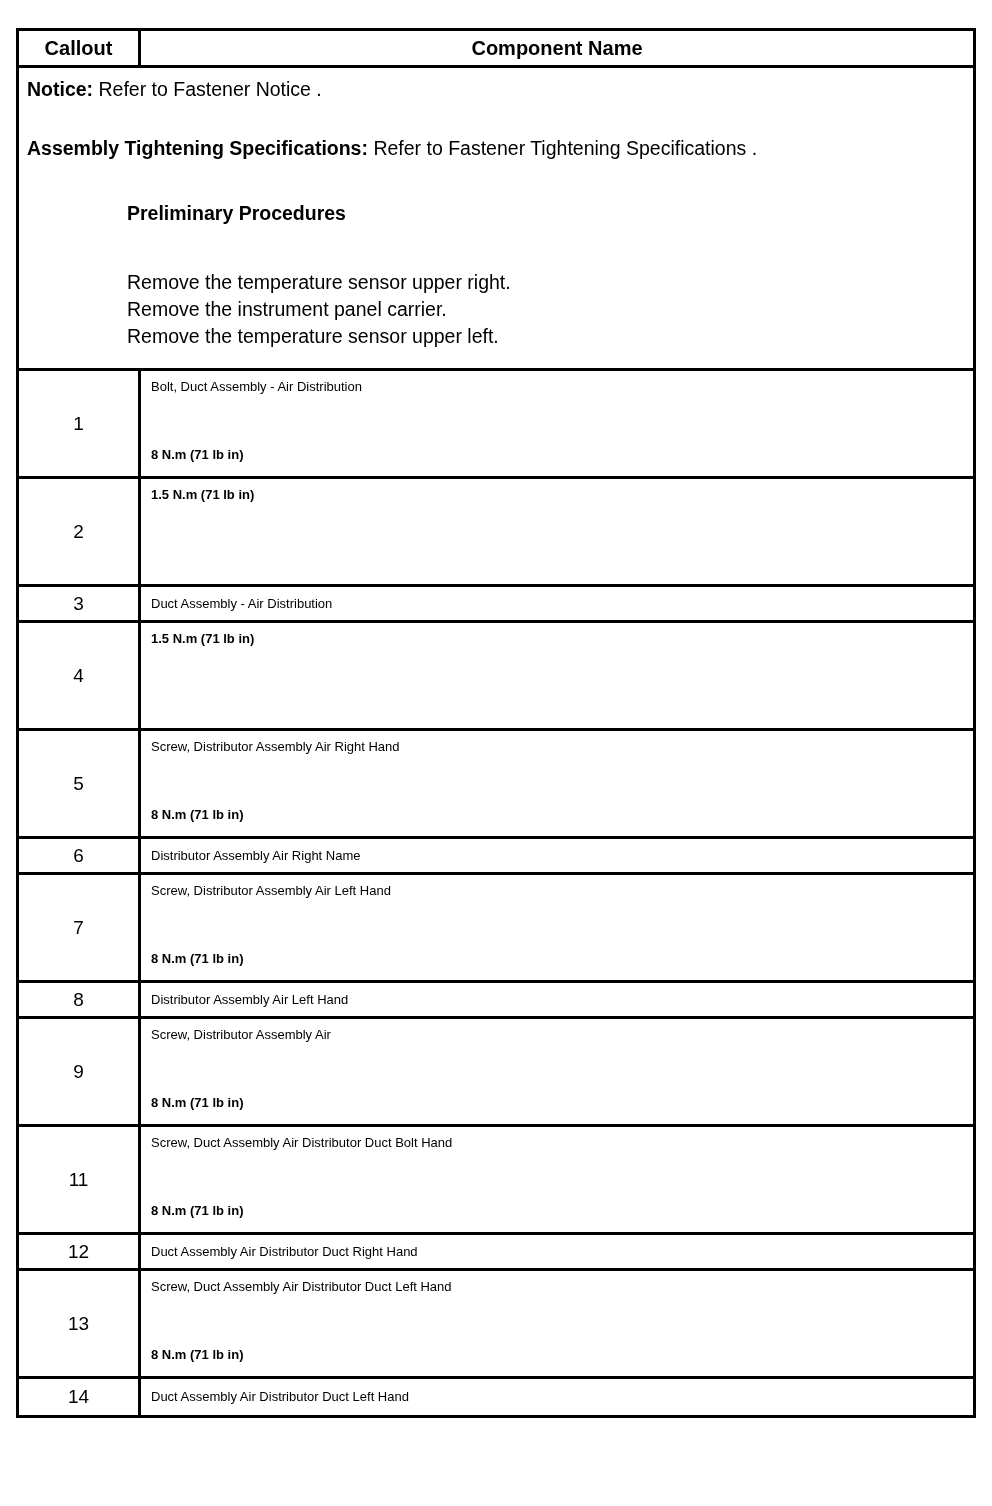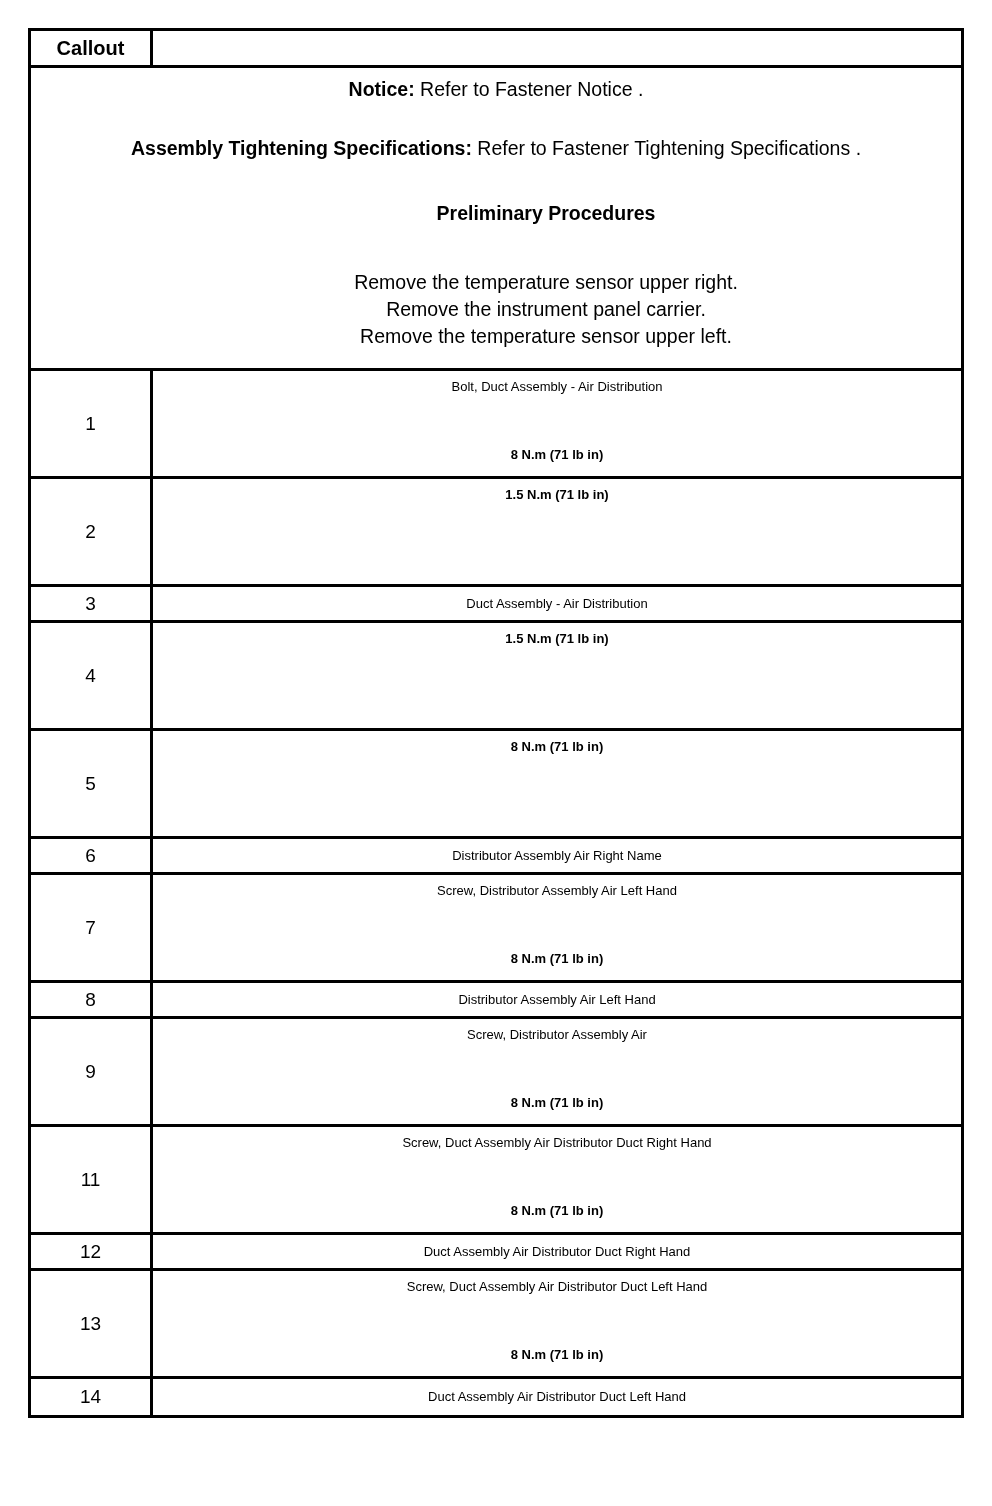--- a/index.html
+++ b/index.html
@@ -6,36 +6,36 @@
     margin: 0;
     padding: 0;
     background: #ffffff;
     font-family: "Liberation Sans", sans-serif;
     color: #000000;
   }
   .page {
     width: 992px;
     min-height: 1506px;
     box-sizing: border-box;
-    padding: 28px 28px;
+    padding: 28px 16px;
     background: #ffffff;
     border-radius: 14px;
   }
   .doc-table {
     border: 3px solid #000000;
     width: 100%;
     box-sizing: border-box;
   }
   .t-row {
     display: flex;
     border-bottom: 3px solid #000000;
     box-sizing: border-box;
   }
   .t-row:last-child { border-bottom: none; }
-  .cell { box-sizing: border-box; text-align: center; }
+  .cell { box-sizing: border-box; }
   .callout {
     width: 122px;
     flex: 0 0 122px;
     border-right: 3px solid #000000;
     display: flex;
     align-items: center;
     justify-content: center;
     font-size: 19px;
   }
   .name {
@@ -82,20 +82,21 @@
   .proc-line { line-height: 27px; }
 </style>
 </head>
 <body>
 
 <div class="page">
   <div class="doc-table">
 
     <div class="t-row header-row">
       <div class="cell callout">Callout</div>
+      <div class="cell name">Component Name</div>
     </div>
 
     <div class="t-row">
       <div class="cell notice-block" style="flex:1 1 auto;">
         <p class="notice-para"><span class="bold-label">Notice:</span><span> Refer to Fastener Notice .</span></p>
         <p class="notice-para fastener"><span class="bold-label">Assembly Tightening Specifications:</span><span> Refer to Fastener Tightening Specifications .</span></p>
         <p class="prelim-title">Preliminary Procedures</p>
         <div class="procedures">
           <div class="proc-line">Remove the temperature sensor upper right.</div>
           <div class="proc-line">Remove the instrument panel carrier.</div>
@@ -129,20 +130,21 @@
     <div class="t-row tall">
       <div class="cell callout">4</div>
       <div class="cell name">
         <div class="torque">1.5 N.m (71 lb in)</div>
       </div>
     </div>
 
     <div class="t-row tall">
       <div class="cell callout">5</div>
       <div class="cell name">
+        <div class="comp-name">Screw, Distributor Assembly Air Right Hand</div>
         <div class="torque">8 N.m (71 lb in)</div>
       </div>
     </div>
 
     <div class="t-row short">
       <div class="cell callout">6</div>
       <div class="cell name">
         <div class="comp-name">Distributor Assembly Air Right Name</div>
       </div>
     </div>
@@ -167,21 +169,21 @@
       <div class="cell name">
         <div class="comp-name">Screw, Distributor Assembly Air</div>
         <div class="torque">8 N.m (71 lb in)</div>
       </div>
     </div>
 
 
     <div class="t-row tall">
       <div class="cell callout">11</div>
       <div class="cell name">
-        <div class="comp-name">Screw, Duct Assembly Air Distributor Duct Right Hand</div>
+        <div class="comp-name">Screw, Duct Assembly Air Distributor Duct Bolt Hand</div>
         <div class="torque">8 N.m (71 lb in)</div>
       </div>
     </div>
 
     <div class="t-row short">
       <div class="cell callout">12</div>
       <div class="cell name">
         <div class="comp-name">Duct Assembly Air Distributor Duct Right Hand</div>
       </div>
     </div>

